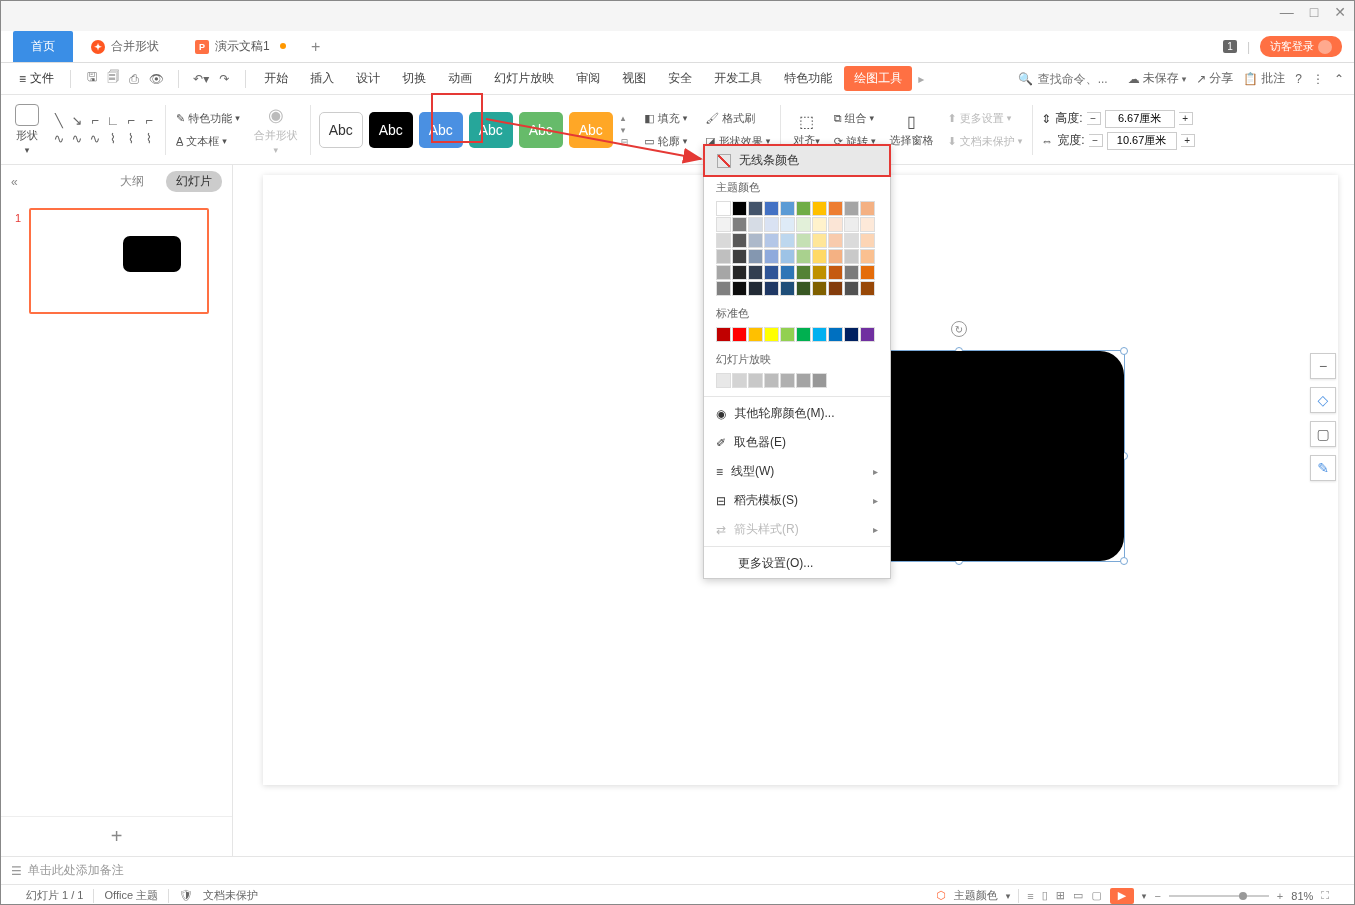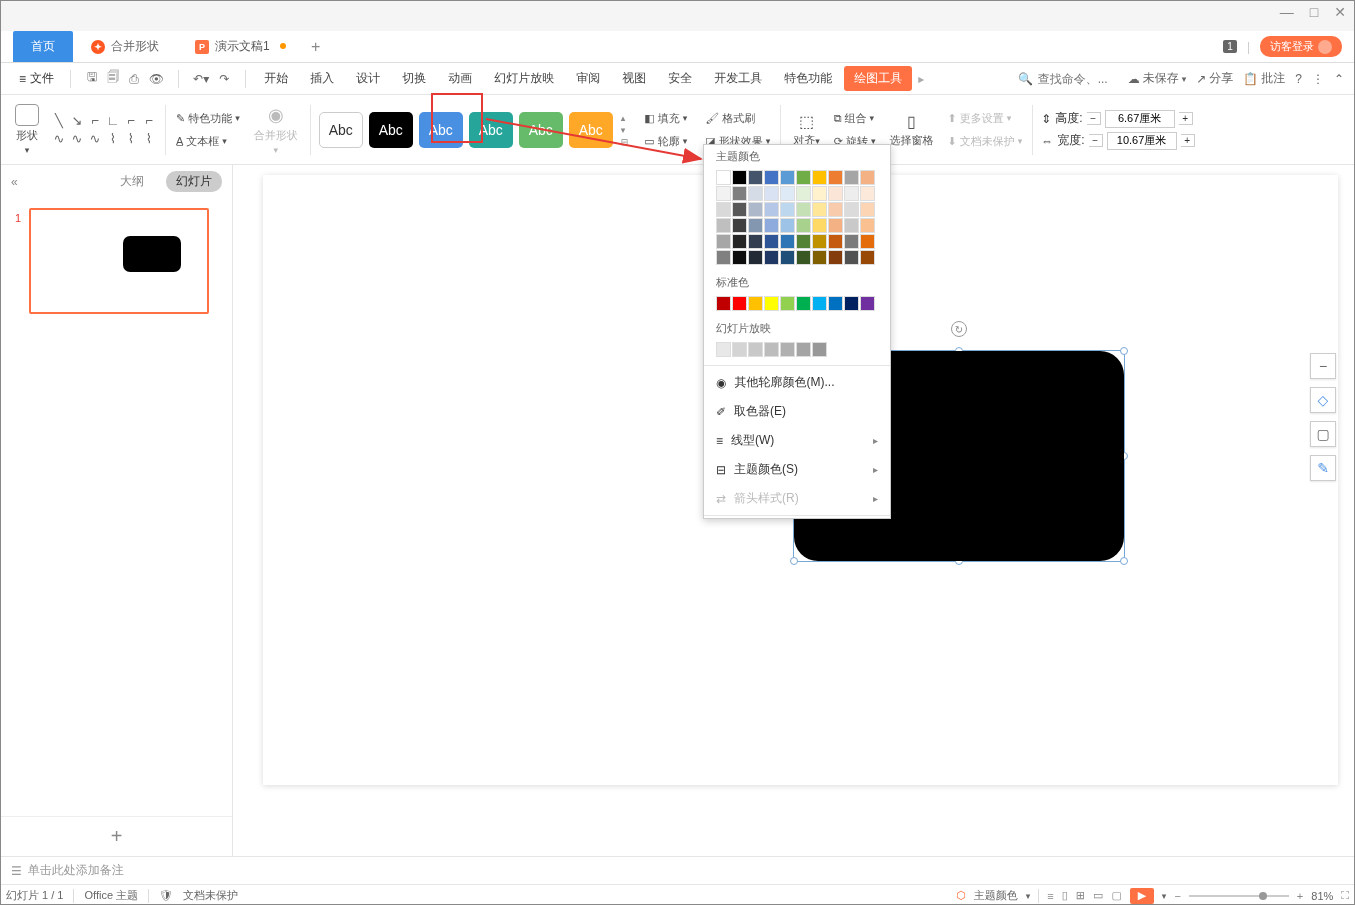--- a/index.html
+++ b/index.html
@@ -84,21 +84,21 @@
 .sel-box { position: absolute; border: 1px solid #7aa8d6; }
 
 .float-btns { position: absolute; right: -916px; top: 186px; display: flex; flex-direction: column; gap: 8px; }
 .canvas-area .float-btns { right: 18px; top: 188px; }
 .fbtn { width: 26px; height: 26px; border: 1px solid #ccc; background: #fff; display: flex; align-items: center; justify-content: center; cursor: pointer; font-size: 14px; color: #666; box-shadow: 0 1px 2px rgba(0,0,0,0.1); }
 
 
 .notes-bar { height: 28px; border-top: 1px solid #e5e5e5; display: flex; align-items: center; padding: 0 10px; color: #999; font-size: 12px; gap: 6px; }
 
 
-.status-bar { height: 22px; border-top: 1px solid #e5e5e5; display: flex; align-items: center; padding: 0 5px; font-size: 11px; color: #666; gap: 10px; }
+.status-bar { height: 22px; border-top: 1px solid #e5e5e5; display: flex; align-items: center; padding: 0 25px; font-size: 11px; color: #666; gap: 10px; }
 .status-sep { width: 1px; height: 14px; background: #ddd; }
 .status-right { margin-left: auto; display: flex; align-items: center; gap: 8px; }
 .status-ico { cursor: pointer; color: #888; }
 .play-btn { background: #ff7043; color: #fff; width: 24px; height: 16px; border-radius: 2px; display: flex; align-items: center; justify-content: center; }
 .zoom-slider { width: 100px; height: 2px; background: #ccc; position: relative; }
 .zoom-thumb { width: 8px; height: 8px; background: #999; border-radius: 50%; position: absolute; top: -3px; left: 70px; }
 
 
 .popup { position: absolute; left: 702px; top: 143px; width: 188px; background: #fff; border: 1px solid #ccc; box-shadow: 0 2px 8px rgba(0,0,0,0.2); z-index: 100; }
 .popup-item { padding: 6px 12px; display: flex; align-items: center; gap: 8px; font-size: 12px; cursor: pointer; }
@@ -407,20 +407,24 @@
     <div class="zoom-slider">
         <div class="zoom-thumb"></div>
       </div>
     <span class="status-ico">+</span>
     <span>81%</span>
     <span class="status-ico">⛶</span>
   </div>
 </div>
 
 <div class="popup">
+  <div class="popup-item hl redhl" style="border:2px solid #e53935;margin:-1px">
+    <span class="no-line-ico"></span>
+    <span>无线条颜色</span>
+  </div>
   <div class="popup-section">主题颜色</div>
   <div class="color-grid" id="theme-grid">
       <div class="color-cell" style="background: rgb(255, 255, 255);"></div>
       <div class="color-cell" style="background: rgb(0, 0, 0);"></div>
       <div class="color-cell" style="background: rgb(68, 84, 106);"></div>
       <div class="color-cell" style="background: rgb(68, 114, 196);"></div>
       <div class="color-cell" style="background: rgb(91, 155, 213);"></div>
       <div class="color-cell" style="background: rgb(112, 173, 71);"></div>
       <div class="color-cell" style="background: rgb(255, 192, 0);"></div>
       <div class="color-cell" style="background: rgb(237, 125, 49);"></div>
@@ -509,29 +513,32 @@
     <span>✐</span>
     <span>取色器(E)</span>
   </div>
   <div class="popup-item">
     <span>≡</span>
     <span>线型(W)</span>
     <span class="arrow">▸</span>
   </div>
   <div class="popup-item">
     <span>⊟</span>
-    <span>主题颜色(S)</span>
+    <span>稻壳模板(S)</span>
     <span class="arrow">▸</span>
   </div>
   <div class="popup-item dim">
     <span>⇄</span>
     <span>箭头样式(R)</span>
     <span class="arrow">▸</span>
   </div>
   <div class="popup-sep"></div>
+  <div class="popup-item">
+    <span style="padding-left:22px">更多设置(O)...</span>
+  </div>
 </div>
 
 <svg class="red-arrow" style="left:480px;top:110px" width="230" height="60">
   <defs>
       <marker id="ah" markerWidth="10" markerHeight="8" refX="9" refY="4" orient="auto">
         <path d="M0,0 L10,4 L0,8 Z" fill="#e53935"></path>
       </marker>
     </defs>
   <line x1="5" y1="8" x2="220" y2="48" stroke="#e53935" stroke-width="2" marker-end="url(#ah)"></line>
 </svg>

